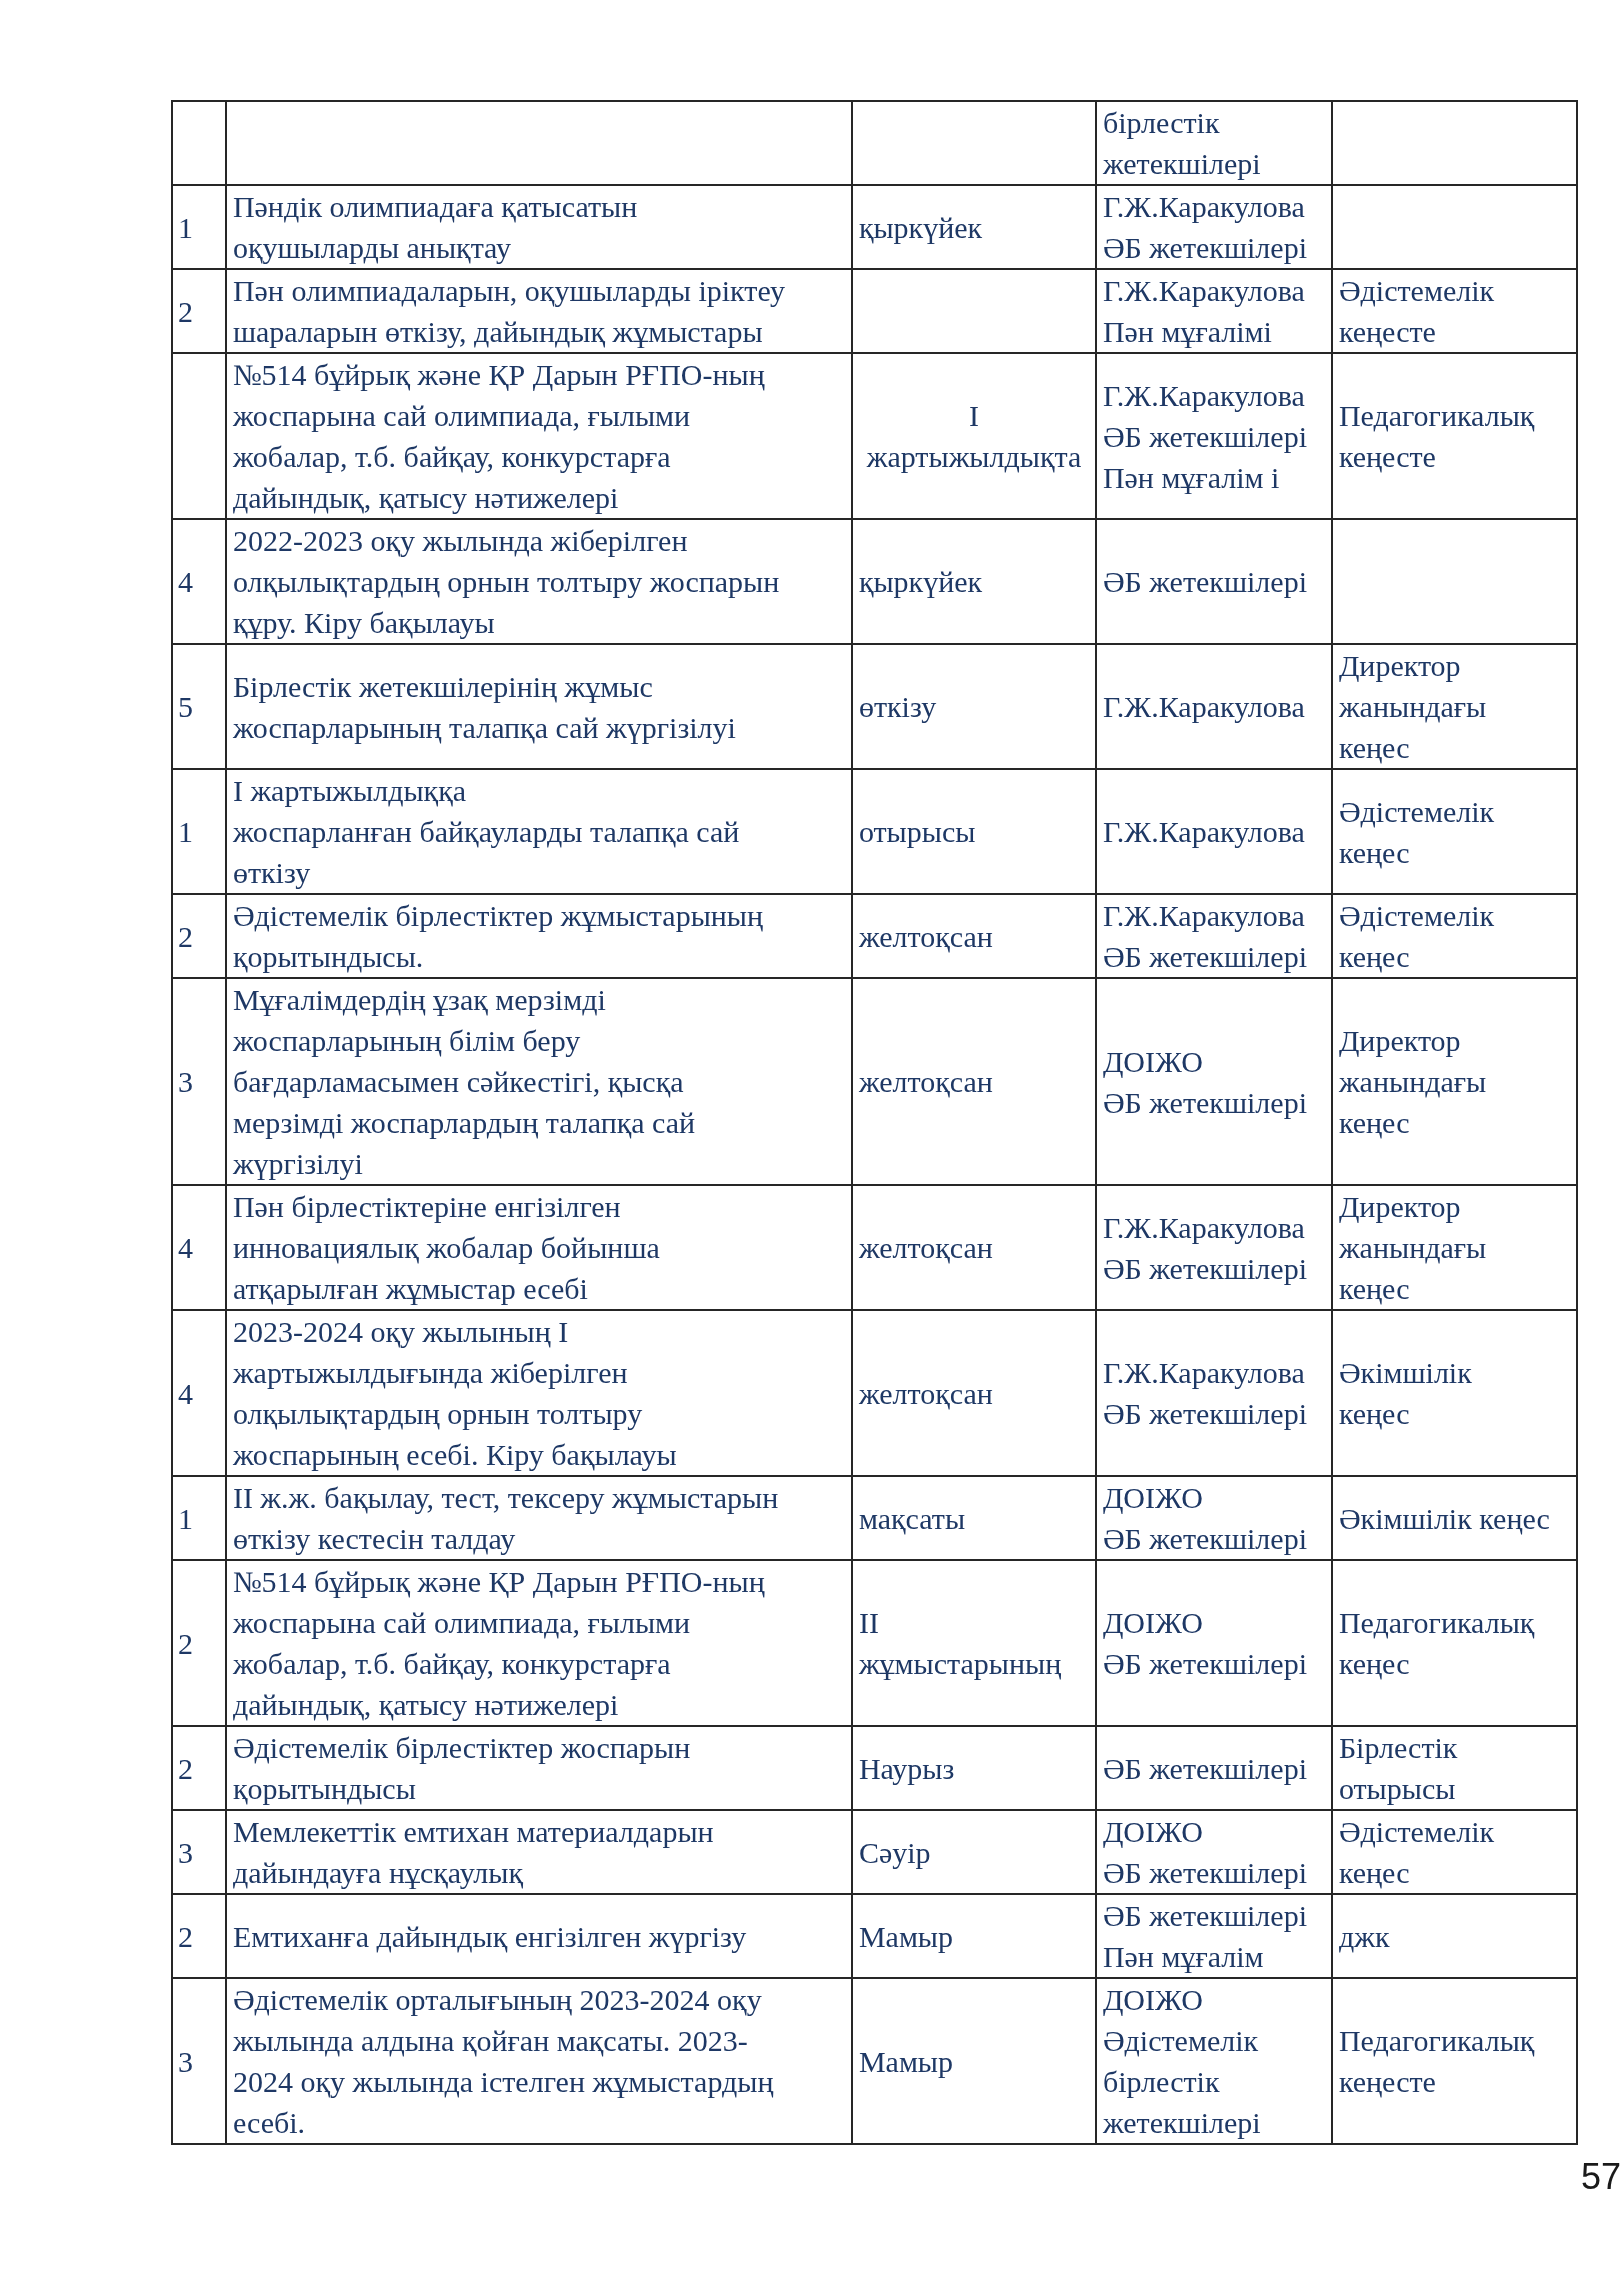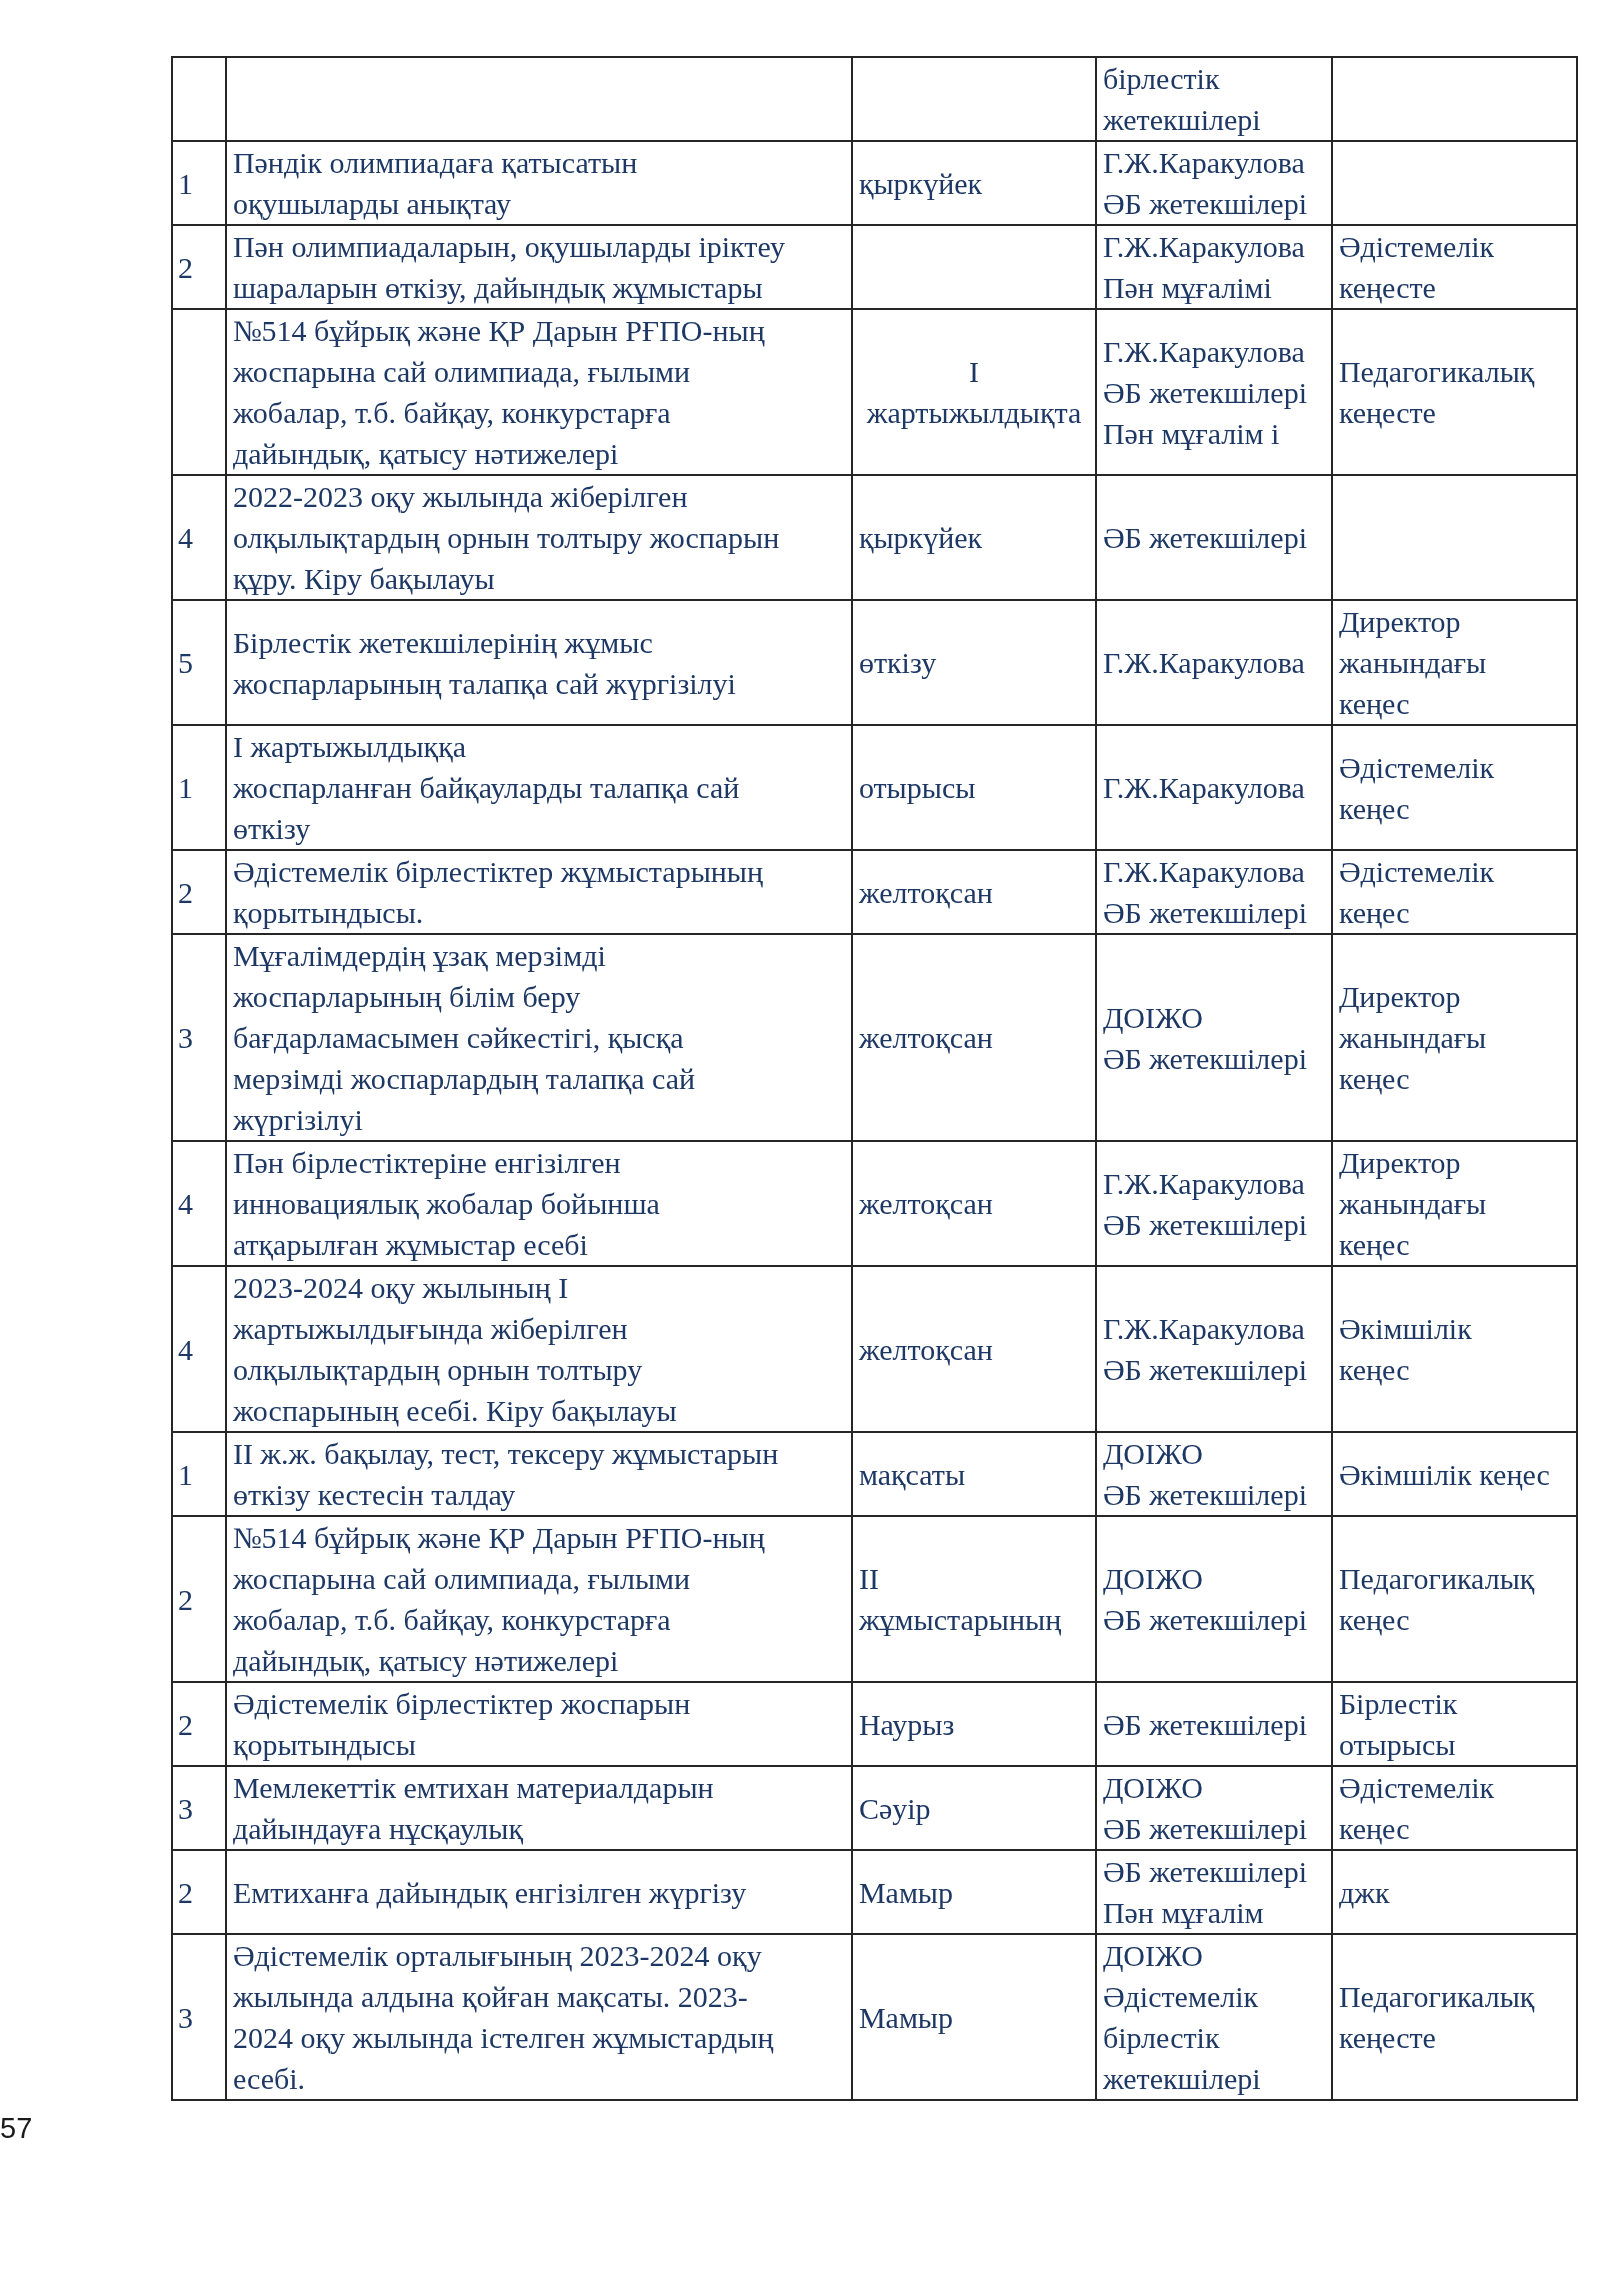--- a/index.html
+++ b/index.html
@@ -4,21 +4,21 @@
 <style>
   :root{
     --text-color:#1e3865;
     --border-color:#262626;
     --pagenum-color:#1a1a1a;
     --bg:#ffffff;
   }
   html,body{margin:0;padding:0;background:#ffffff;}
   .page{
     width:1621px;height:2293px;position:relative;background:var(--bg);
-    box-sizing:border-box;padding:56px 0 0 171px;overflow:hidden;
+    box-sizing:border-box;padding:100px 0 0 171px;overflow:hidden;
   }
   table.plan{
     border-collapse:collapse;table-layout:fixed;width:1406px;
     font-family:"Liberation Serif",serif;font-size:30px;line-height:41px;
     color:var(--text-color);
   }
   col.c-num{width:54px;}
   col.c-task{width:626px;}
   col.c-time{width:244px;}
   col.c-resp{width:236px;}
@@ -26,22 +26,22 @@
   td{
     border:2.9px solid var(--border-color);
     vertical-align:middle;
     white-space:pre-line;
     padding:0 5.9px;
     overflow:hidden;
     word-wrap:break-word;
   }
   td.num{padding:0 2px 0 4.9px;}
   .page-number{
-    width:1621px;margin-left:-171px;margin-top:10.8px;text-align:left;
-    font-family:"Liberation Sans",sans-serif;font-size:29px;
+    width:1621px;margin-left:-171px;margin-top:10.8px;text-align:right;
+    font-family:"Liberation Sans",sans-serif;font-size:36px;
     color:var(--pagenum-color);
   }
 </style>
 </head>
 <body>
 
 <div class="page">
   <table class="plan">
     <colgroup>
       <col class="c-num">

